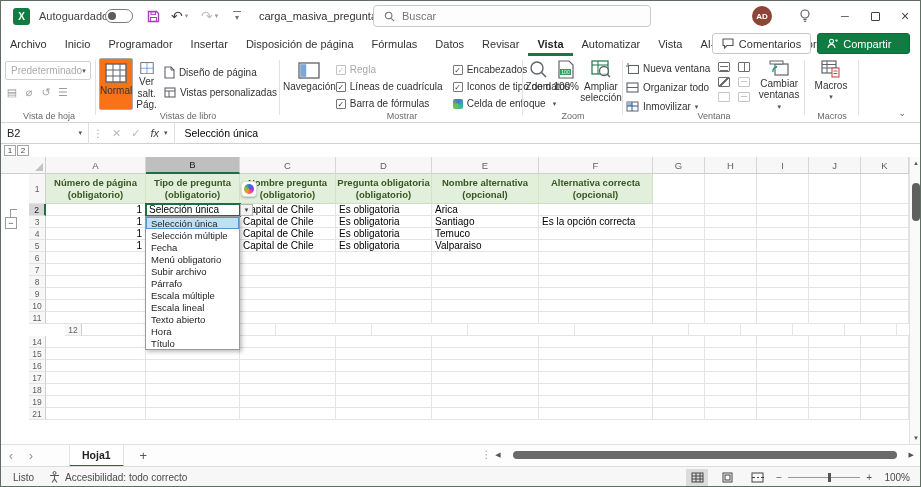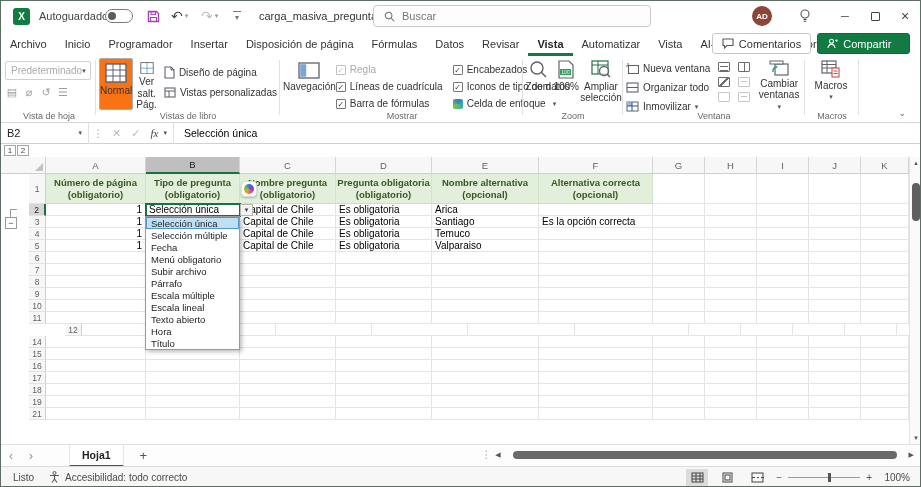--- a/index.html
+++ b/index.html
@@ -60,21 +60,21 @@
   .tbx.hide { background:linear-gradient(135deg, transparent 44%, #6d6d6d 44%, #6d6d6d 56%, transparent 56%); }
   .tbx.book::after { content:""; position:absolute; left:5px; top:0; bottom:0; border-left:1px solid #6d6d6d; }
   .tbx.dis.l::after { content:""; position:absolute; left:2px; right:2px; top:3px; border-top:1px solid #c6c6c6; }
   .collapse-chev { position:absolute; right:14px; bottom:4px; color:#666; font-size:9px; }
 
   
   .fbar { position:absolute; left:0; top:122px; width:100%; height:21px; background:#fff; border-bottom:1px solid #d0d0d0; display:flex; align-items:center; }
   .namebox { width:88px; height:21px; border-right:1px solid #e0e0e0; display:flex; align-items:center; justify-content:space-between; padding:0 6px; color:#222; }
   .fb-dots { color:#9a9a9a; padding:0 4px; font-size:10px; }
   .fb-ic { color:#b9b9b9; padding:0 5px; font-size:11px; }
-  .fb-fx { font-family:Liberation Serif, serif; font-style:italic; color:#444; }
+  .fb-fx { font-family:Liberation Sans, sans-serif; font-style:italic; color:#444; }
   .fb-text { padding-left:10px; color:#000; font-size:10.5px; border-left:1px solid #e0e0e0; height:21px; display:flex; align-items:center; flex:1; }
 
   
   .gridarea { position:absolute; left:0; top:143px; width:921px; height:300px; background:#fff; }
   .outline-btn { position:absolute; top:1px; width:12px; height:11px; border:1px solid #a5a5a5; background:#fff; font-size:8px; color:#444; text-align:center; line-height:10px; }
   .colhdr-row { position:absolute; left:0; top:13px; height:17px; display:flex; }
   .corner { width:45px; height:17px; background:#f7f7f7; border-right:1px solid #cfcfcf; border-bottom:1px solid #cfcfcf; position:relative; }
   .corner::after { content:""; position:absolute; right:2px; bottom:2px; border-style:solid; border-width:0 0 8px 8px; border-color:transparent transparent #c3c3c3 transparent; }
   .colhdr { height:17px; background:#f7f7f7; border-right:1px solid #d6d6d6; border-bottom:1px solid #cfcfcf; font-size:9.5px; color:#5f5f5f; display:flex; align-items:center; justify-content:center; }
   .colhdr.sel { background:#bfbfbf; color:#1c1c1c; border-bottom:2px solid #1a7040; }

